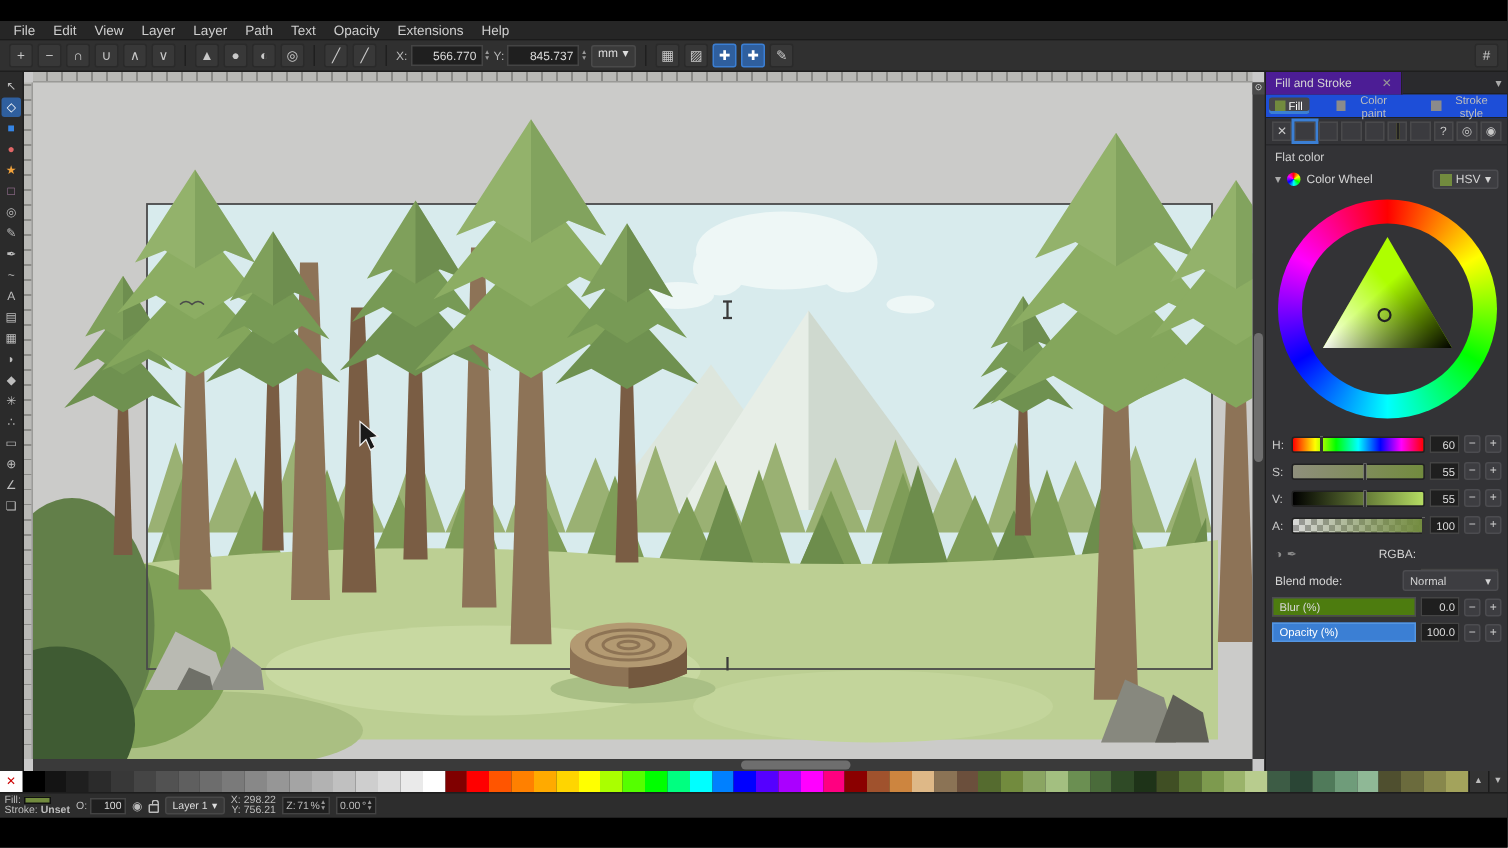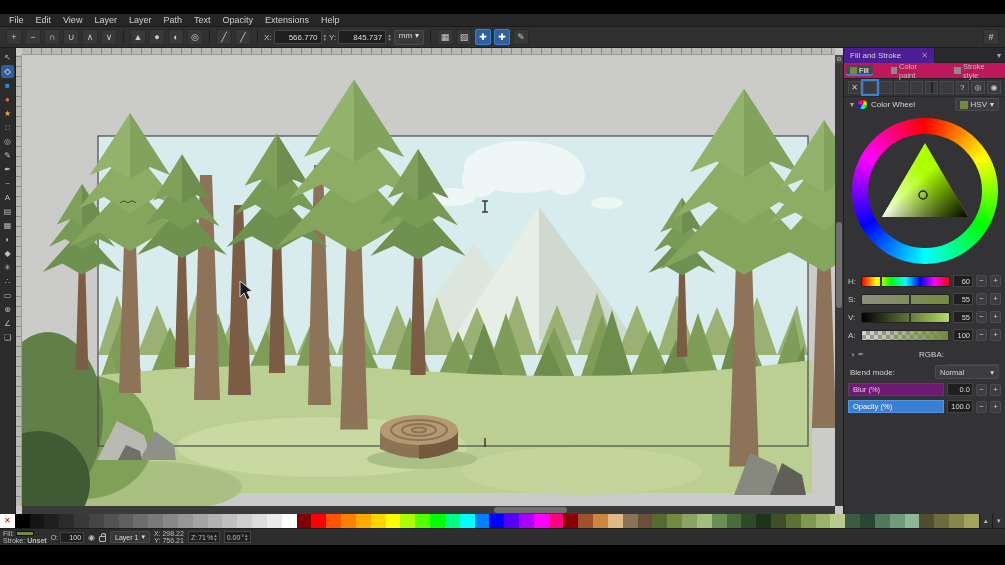--- a/index.html
+++ b/index.html
@@ -36,21 +36,21 @@
   .vscroll .thumb{position:absolute;left:1px;right:1px;top:37%;height:19%;background:#6e6e6e;border-radius:3px;}
   .hscroll{position:absolute;left:6px;right:8px;bottom:0;height:8px;background:#3a3a3a;}
   .hscroll .thumb{position:absolute;top:1px;bottom:1px;left:58%;width:9%;background:#6e6e6e;border-radius:3px;}
   .corner-btn{position:absolute;right:0;top:7px;width:8px;height:8px;font-size:6px;line-height:8px;color:#ddd;text-align:center;background:#4a4a4a;z-index:5;}
 
   
   .panel{position:absolute;left:843px;top:34px;width:162px;height:466px;background:#333336;border-left:1px solid #1d1d1d;font-size:8px;color:#d4d4d4;}
   .panel-tabbar{height:15px;background:#2a2a2d;display:flex;align-items:center;border-bottom:1px solid #202022;}
   .panel-tab{background:#4c1d95;height:15px;display:flex;align-items:center;gap:20px;padding:0 6px;font-size:8px;border-right:1px solid #222;}
   .panel-menu{margin-left:auto;padding:0 4px;color:#aaa;}
-  .subtabs{height:16px;display:flex;align-items:center;gap:14px;padding:1px 2px;background:#be185d;border-bottom:1px solid #222;}
+  .subtabs{height:16px;display:flex;align-items:center;gap:14px;padding:1px 2px;background:#1d4ed8;border-bottom:1px solid #222;text-align:center;}
   .subtab{display:flex;align-items:center;gap:2px;font-size:7.5px;padding:1px 4px;border-radius:2px;color:#bdbdbd;}
   .subtab.active{background:#47474c;color:#fff;box-shadow:inset 0 -2px 0 #3b7fd4;}
   .subtab .sq{width:7px;height:7px;background:#8b8b8b;display:inline-block;}
   .subtab.active .sq{background:#728b3e;}
   .paintrow{height:18px;display:flex;align-items:center;gap:2px;padding:0 4px;border-bottom:1px solid #28282a;}
   .paint-btn{width:14px;height:13px;border:1px solid #4a4a4c;background:#3b3b3f;font-size:8px;line-height:12px;text-align:center;color:#c9c9c9;}
   .paint-btn.selected{outline:2px solid #3b7fd4;}
   .paint-swatch{width:10px;height:9px;margin:1px auto;}
   .fillrule{margin-left:auto;display:flex;gap:2px;}
   .flatlabel{padding:3px 6px;font-size:8px;color:#cfcfcf;}
@@ -68,21 +68,21 @@
   .mini-btn{width:11px;height:12px;background:#3d3d41;border:1px solid #4c4c50;color:#ccc;font-size:8px;line-height:10px;text-align:center;border-radius:2px;}
   .tr-h{background:linear-gradient(to right,#f00,#ff0 17%,#0f0 33%,#0ff 50%,#00f 67%,#f0f 83%,#f00);}
   .tr-s{background:linear-gradient(to right,#8f8f7c,#728b3e);}
   .tr-v{background:linear-gradient(to right,#000,#b5dc63);}
   .tr-a{background-image:linear-gradient(to right,rgba(114,139,62,0),#728b3e),repeating-conic-gradient(#9a9a9a 0 25%,#d9d9d9 0 50%);background-size:100% 100%,8px 8px;}
   .rgba-row{display:flex;align-items:center;gap:3px;padding:2px 6px;height:17px;}
   .rgba-row input{width:52px;height:13px;background:#1f1f1f;border:1px solid #444;color:#ddd;font-size:7.5px;padding:0 3px;margin-top:31px;}
   .blend-row{display:flex;align-items:center;gap:4px;padding:2px 6px;height:18px;}
   .blend-dd{margin-left:auto;width:64px;height:14px;background:#3d3d41;border:1px solid #4c4c50;border-radius:2px;display:flex;align-items:center;padding:0 4px;font-size:7.5px;justify-content:space-between;}
   .fx-row{display:flex;align-items:center;gap:3px;padding:1px 4px;height:17px;}
-  .fx-label{flex:1;height:13px;border:1px solid #4c4c50;background:#701a75;font-size:7.5px;line-height:12px;padding:0 4px;color:#d8d8d8;}
+  .fx-label{flex:1;height:13px;border:1px solid #4c4c50;background:#4d7c0f;font-size:7.5px;line-height:12px;padding:0 4px;color:#d8d8d8;}
   .fx-label.opacity{background:#3b7fd4;border-color:#5596e2;color:#fff;}
   .fx-val{width:26px;height:13px;background:#1f1f1f;border:1px solid #444;color:#ddd;font-size:7.5px;text-align:right;line-height:12px;padding:0 2px;}
 
   
   .palette{position:absolute;left:0;top:500px;width:100%;height:14px;background:#222;display:flex;align-items:stretch;}
   .swatch{flex:1;}
   .swatch.none{background:#fff;position:relative;}
   .swatch.none::after{content:"✕";position:absolute;inset:0;color:#c00;font-size:8px;line-height:13px;text-align:center;}
   .pal-ctl{width:13px;background:#333;color:#bbb;font-size:7px;line-height:14px;text-align:center;border-left:1px solid #1c1c1c;}
 
@@ -338,20 +338,21 @@
           <span class="paint-btn"><span class="paint-swatch" style="background: repeating-conic-gradient(rgb(136, 136, 136) 0deg, rgb(136, 136, 136) 25%, rgb(221, 221, 221) 0deg, rgb(221, 221, 221) 50%) 0% 0% / 5px 5px;"></span></span>
           <span class="paint-btn"><span class="paint-swatch" style="background: rgb(154, 154, 74); border: 1px solid rgb(34, 34, 34);"></span></span>
           <span class="paint-btn"><span class="paint-swatch" style="background: linear-gradient(rgb(59, 127, 212), rgb(255, 255, 255)); outline: rgb(34, 34, 34) dotted 1px;"></span></span>
           <span class="paint-btn">?</span>
           <span class="fillrule">
             <span class="paint-btn">◎</span>
             <span class="paint-btn">◉</span>
           </span>
         </div>
 
+      <div class="flatlabel">Flat color</div>
 
       <div class="selrow">
         <span style="color:#aaa;">▾</span>
         <span style="width:9px;height:9px;border-radius:50%;background:conic-gradient(#f00,#ff0,#0f0,#0ff,#00f,#f0f,#f00);display:inline-block;"></span>
         <span>Color Wheel</span>
         <span class="dd">
           <span style="width:8px;height:8px;background:#728b3e;display:inline-block;"></span>
           <span>HSV</span>
           <span>▾</span>
         </span>

